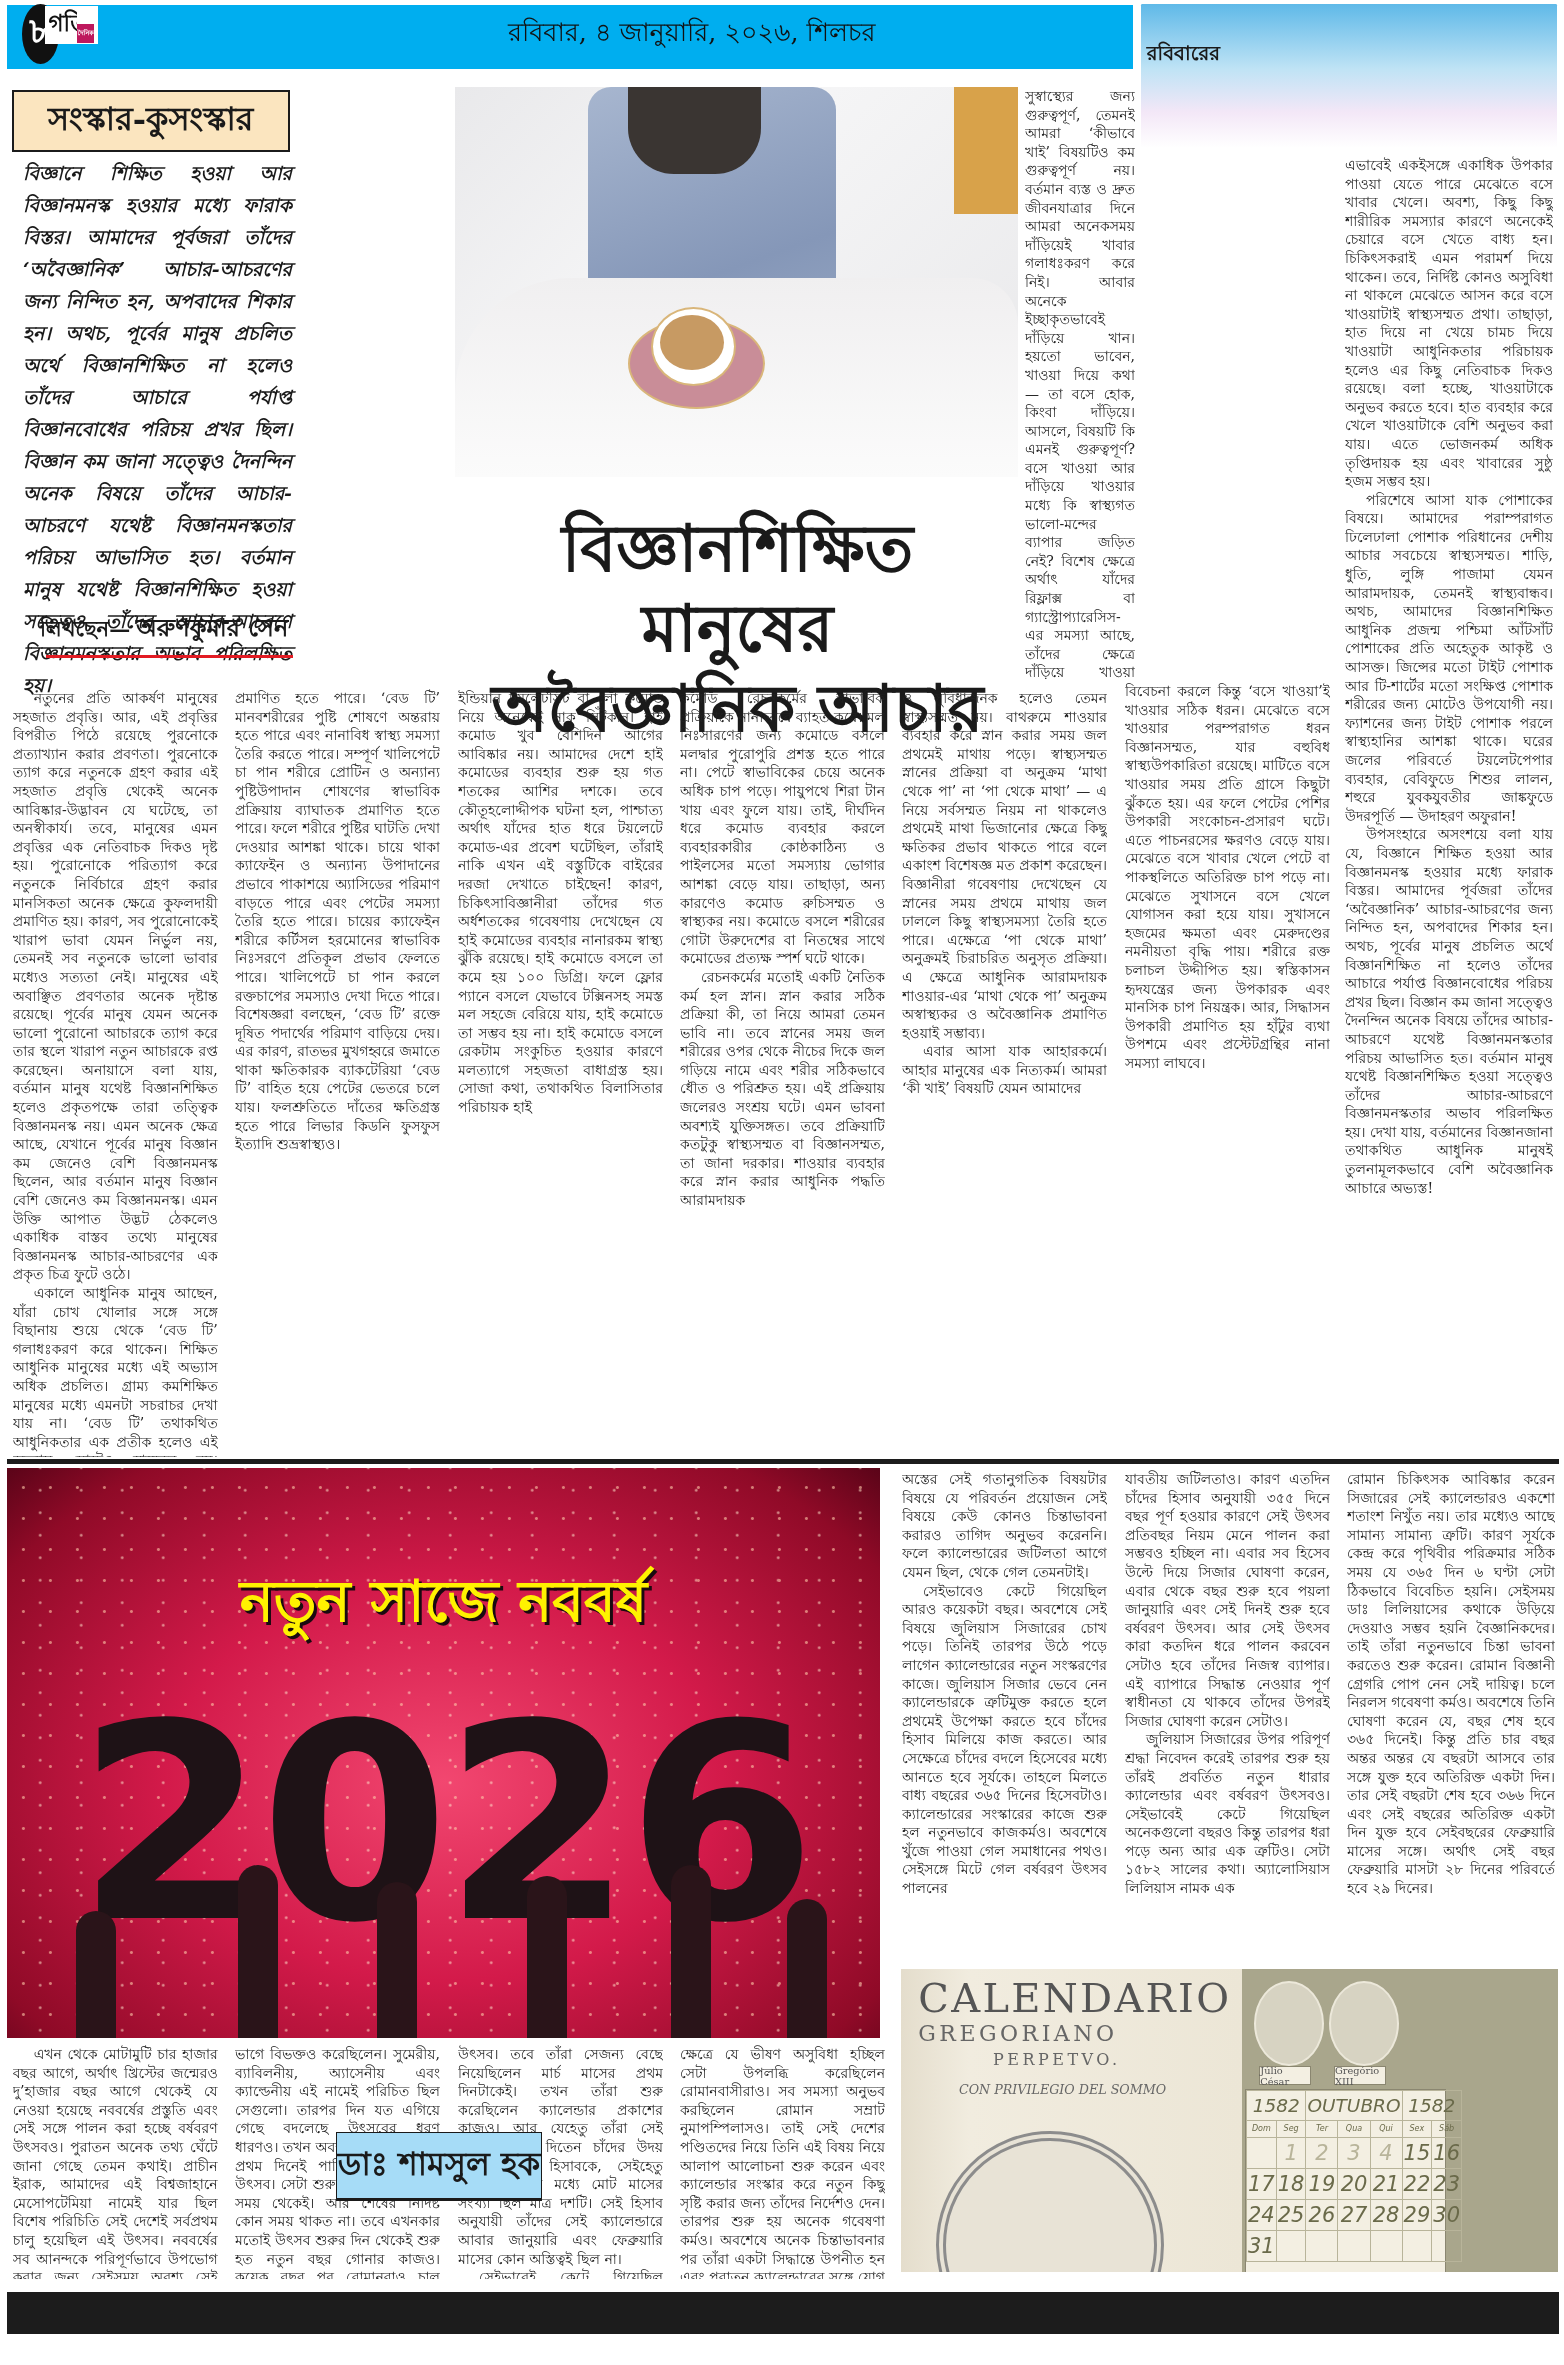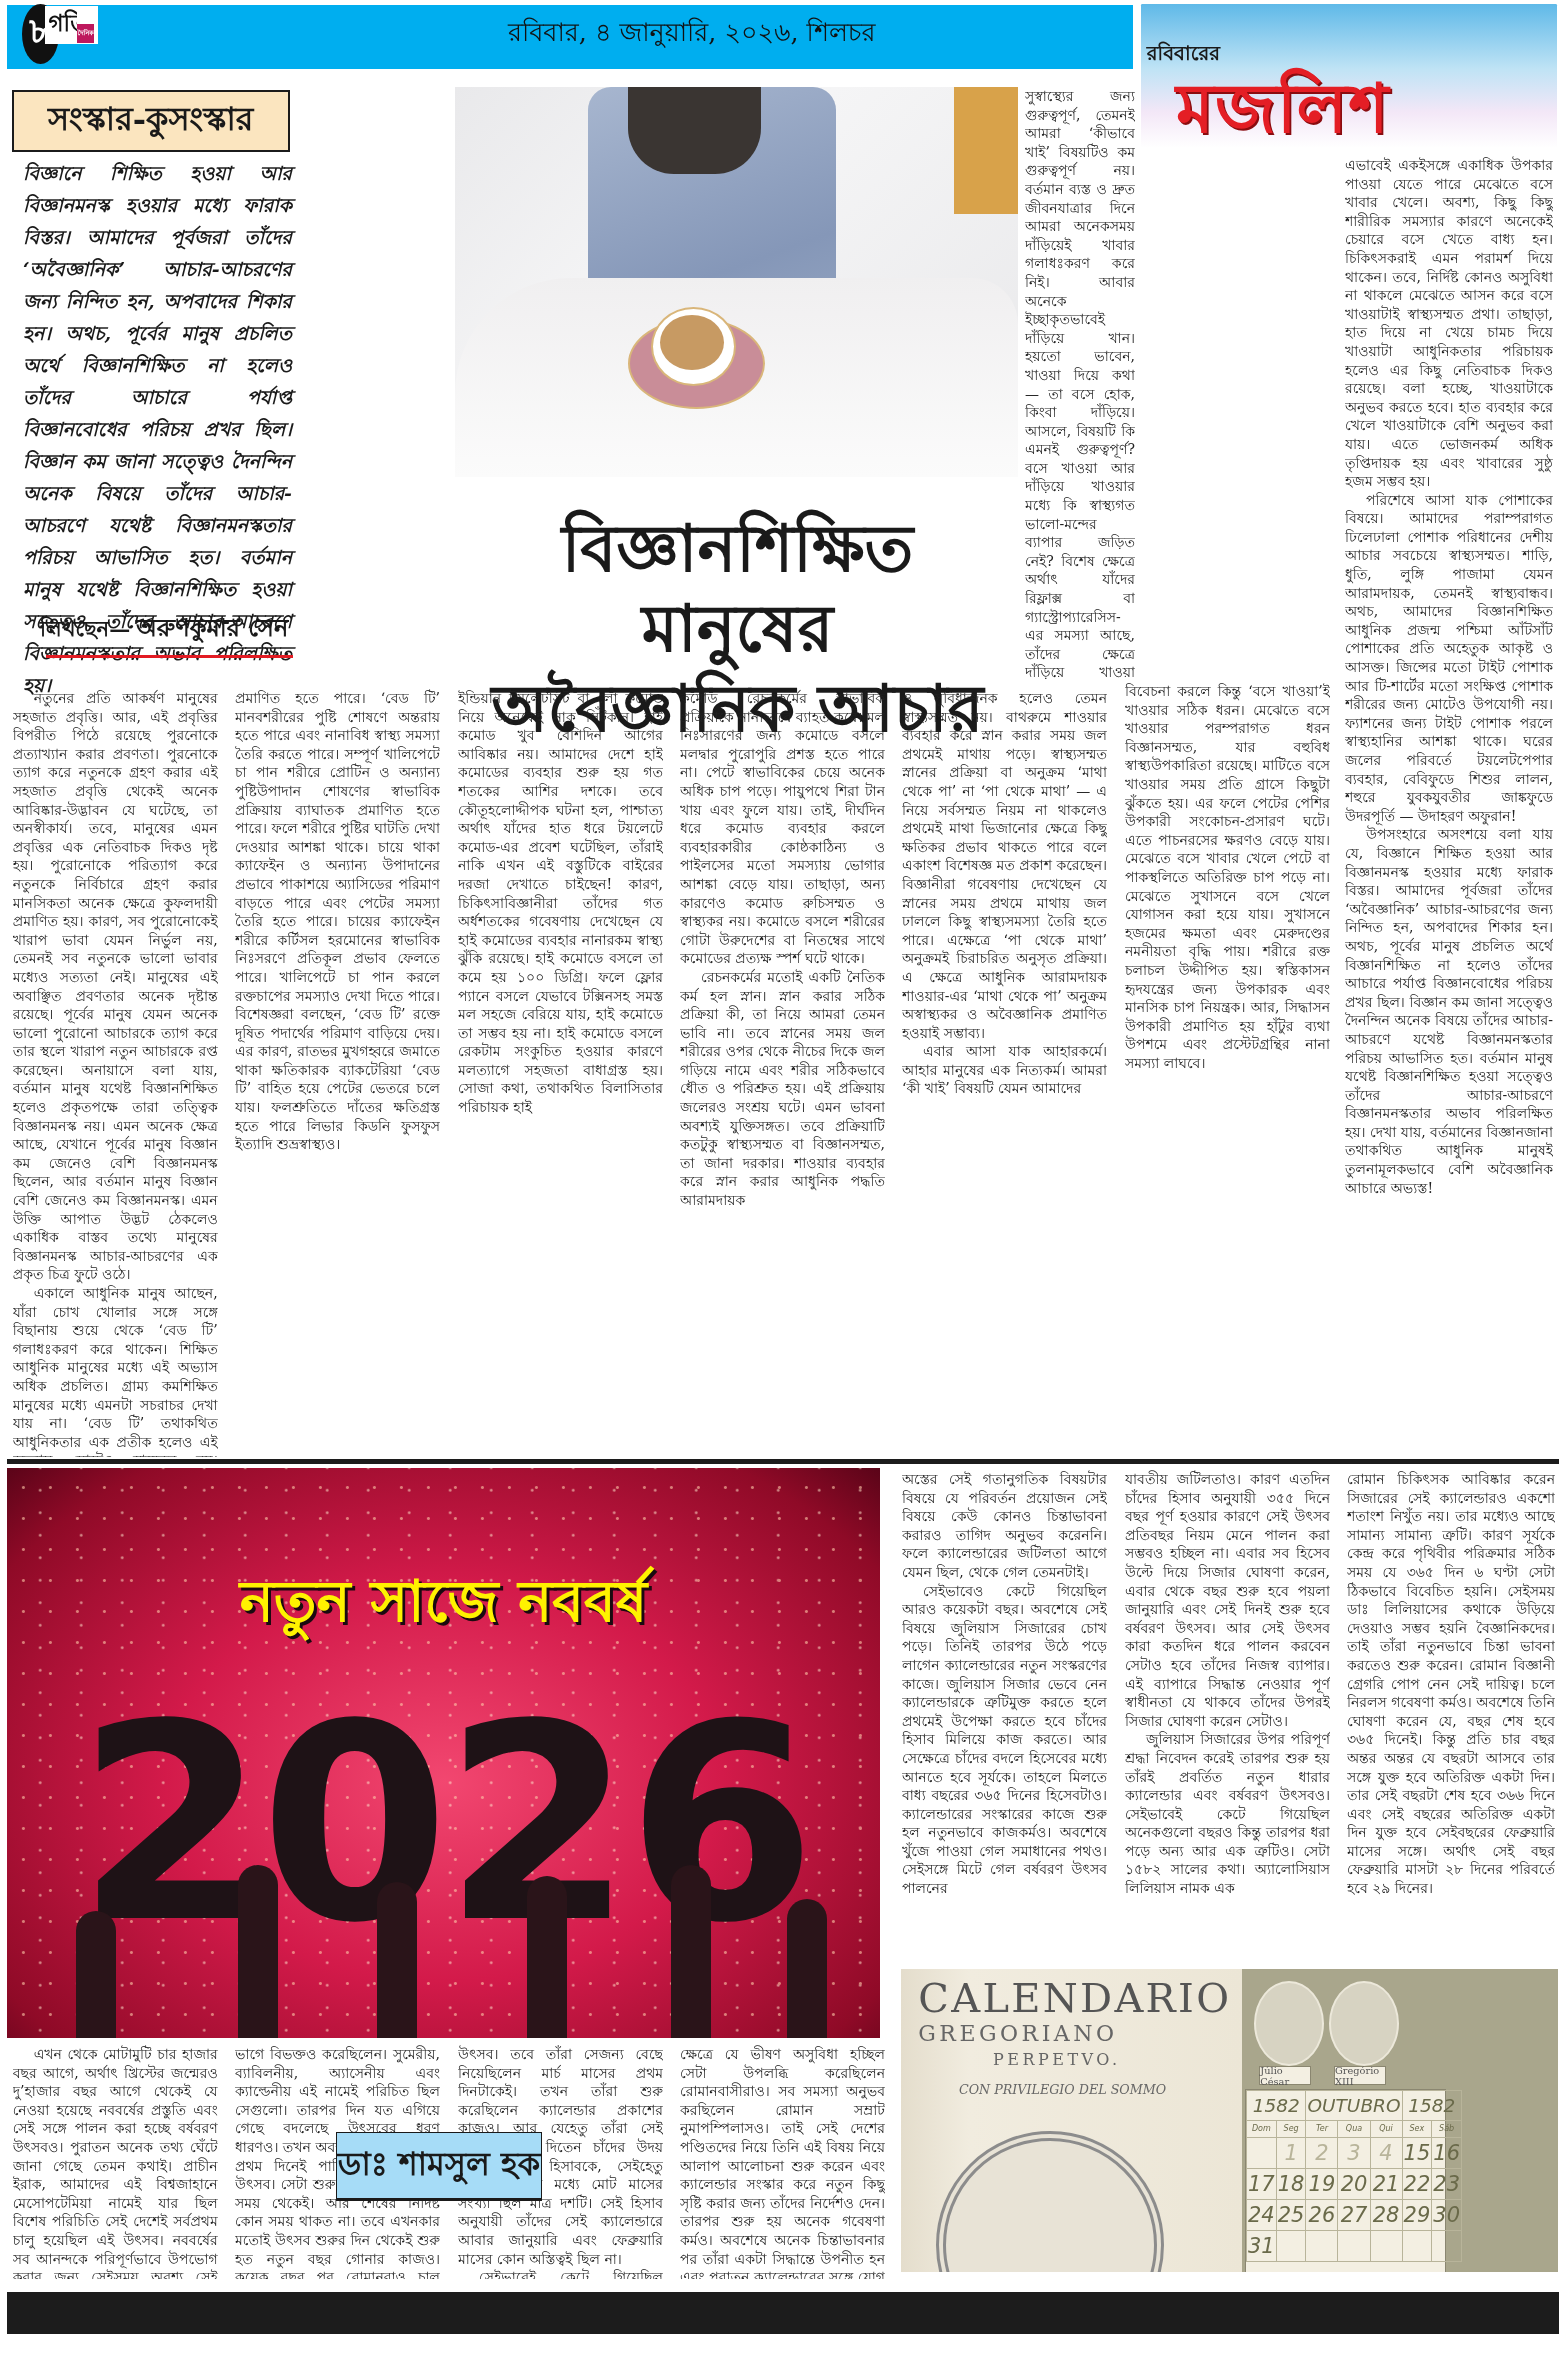--- a/index.html
+++ b/index.html
@@ -77,21 +77,20 @@
 <div id="logo-box" class="abs">
   <span id="logo-gati">গতি</span>
 </div>
 <div id="logo-dainik" class="abs">
     <span>দৈনিক</span>
   </div>
 <div id="header-date" class="abs">রবিবার, ৪ জানুয়ারি, ২০২৬, শিলচর</div>
 
 <div id="mojlish" class="abs">
   <div id="mojlish-small" class="abs">রবিবারের</div>
-  <div id="mojlish-big" class="abs">মজলিশ</div>
 </div>
 
 <div id="rubric" class="abs">সংস্কার-কুসংস্কার</div>
 <div id="intro" class="abs">বিজ্ঞানে শিক্ষিত হওয়া আর বিজ্ঞানমনস্ক হওয়ার মধ্যে ফারাক বিস্তর। আমাদের পূর্বজরা তাঁদের ‘অবৈজ্ঞানিক’ আচার-আচরণের জন্য নিন্দিত হন, অপবাদের শিকার হন। অথচ, পূর্বের মানুষ প্রচলিত অর্থে বিজ্ঞানশিক্ষিত না হলেও তাঁদের আচারে পর্যাপ্ত বিজ্ঞানবোধের পরিচয় প্রখর ছিল। বিজ্ঞান কম জানা সত্ত্বেও দৈনন্দিন অনেক বিষয়ে তাঁদের আচার-আচরণে যথেষ্ট বিজ্ঞানমনস্কতার পরিচয় আভাসিত হত। বর্তমান মানুষ যথেষ্ট বিজ্ঞানশিক্ষিত হওয়া সত্ত্বেও তাঁদের আচার-আচরণে বিজ্ঞানমনস্কতার অভাব পরিলক্ষিত হয়।</div>
 <div id="byline" class="abs">
   <span>লিখছেন—</span><span class="author">অরুণকুমার সেন</span>
 </div>
 <div id="red-rule" class="abs"></div>
 
 <div id="photo" class="abs" title="woman-holding-coffee-cup-in-bed">

